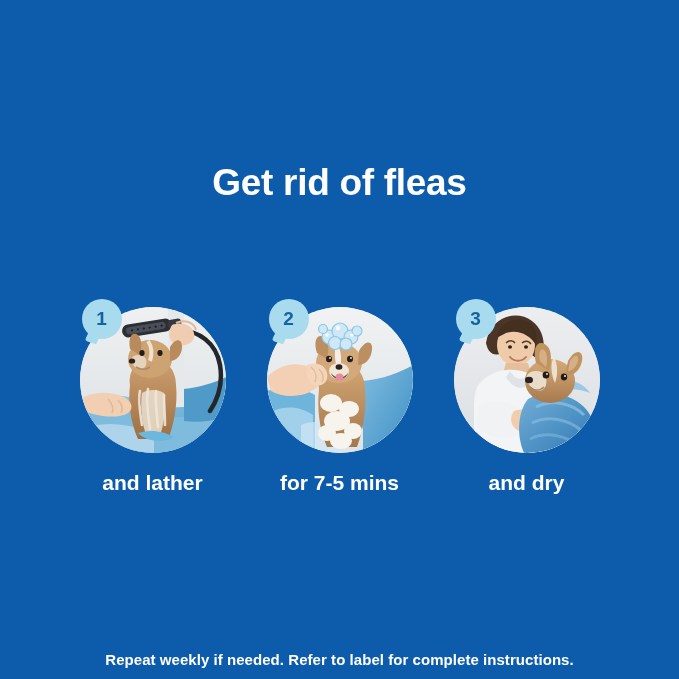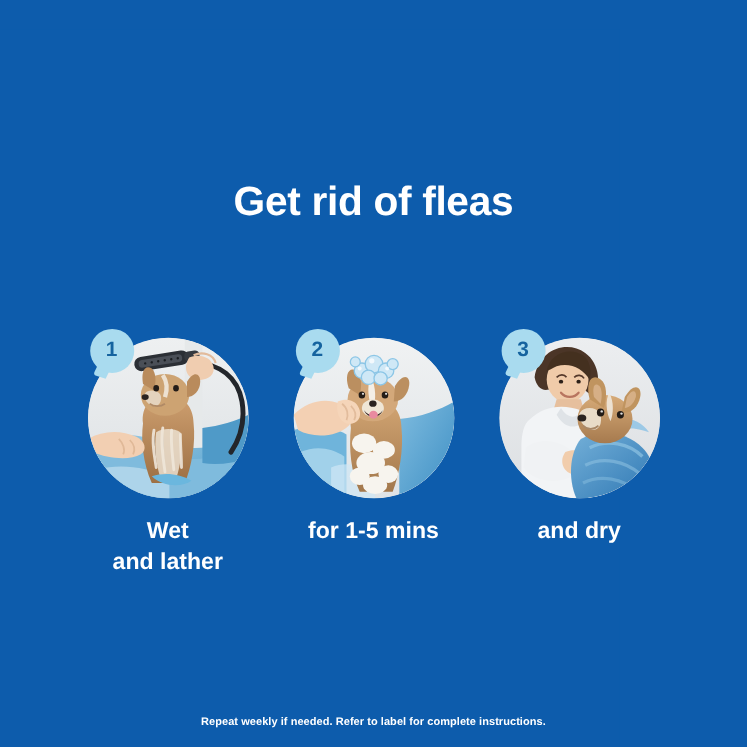--- a/index.html
+++ b/index.html
@@ -126,21 +126,21 @@
   .caption .cap-line { display: block; }
 
   
   .footer {
     position: absolute;
     left: 0;
     top: 624px;
     width: 679px;
     text-align: center;
     color: #ffffff;
-    font-size: 10px;
+    font-size: 15px;
     font-weight: bold;
     letter-spacing: 0.05px;
   }
 </style>
 </head>
 <body>
 
 <div class="poster">
 
   <div class="headline">
@@ -234,21 +234,20 @@
             </g>
           </svg>
         </div>
         <div class="badge">
           <div class="badge-tail"></div>
           <div class="badge-bubble"></div>
           <div class="badge-num">1</div>
         </div>
       </div>
       <div class="caption">
-        <span class="cap-line">Wet</span>
         <span class="cap-line">and lather</span>
       </div>
     </div>
 
     <div class="step">
       <div class="photo-wrap">
         <div class="photo">
           <svg viewBox="0 0 146 146" xmlns="http://www.w3.org/2000/svg">
             <defs>
               <clipPath id="c2">
@@ -327,21 +326,21 @@
             </g>
           </svg>
         </div>
         <div class="badge">
           <div class="badge-tail"></div>
           <div class="badge-bubble"></div>
           <div class="badge-num">2</div>
         </div>
       </div>
       <div class="caption">
-        <span class="cap-line">for 1-5 mins</span>
+        <span class="cap-line">for 7-5 mins</span>
       </div>
     </div>
 
     <div class="step">
       <div class="photo-wrap">
         <div class="photo">
           <svg viewBox="0 0 146 146" xmlns="http://www.w3.org/2000/svg">
             <defs>
               <clipPath id="c3">
                   <circle cx="73" cy="73" r="73"></circle>

